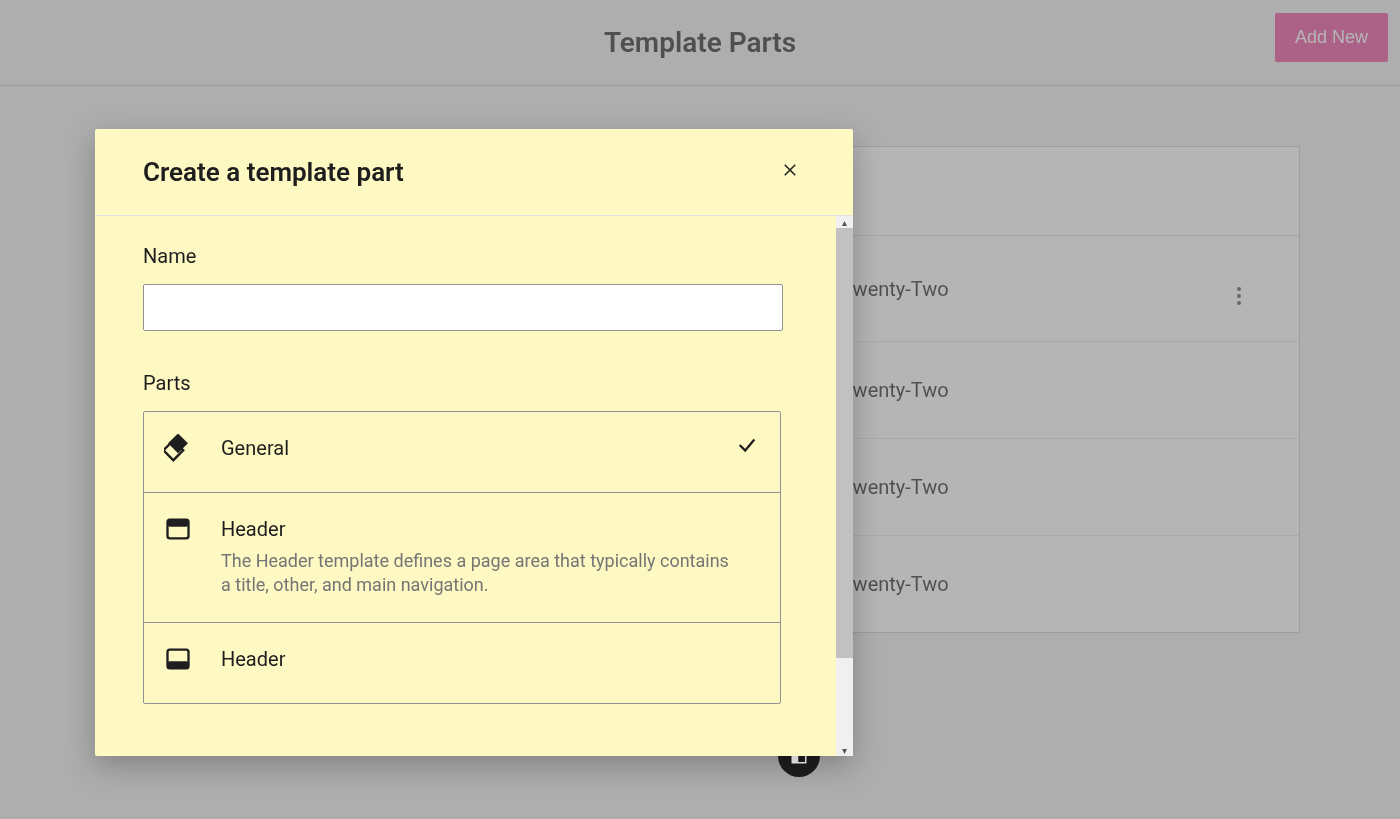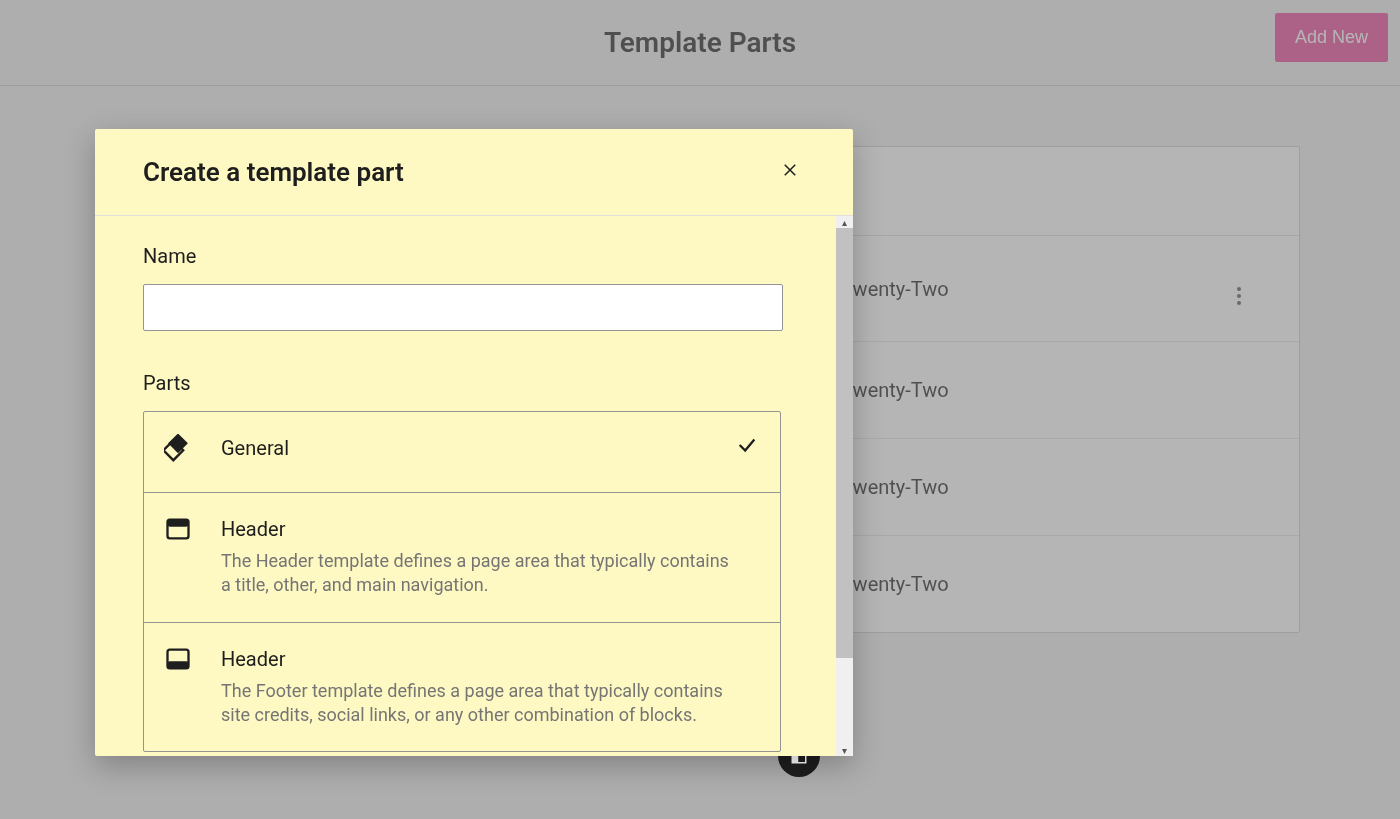--- a/index.html
+++ b/index.html
@@ -314,21 +314,20 @@
           </div>
         </div>
 
         <div class="area-item">
           <svg class="area-icon" viewBox="0 0 24 24">
               <rect x="3" y="4" width="18" height="16" rx="2" fill="none" stroke="#1e1e1e" stroke-width="2"></rect>
               <rect x="3" y="14" width="18" height="6" rx="2" fill="#1e1e1e"></rect>
             </svg>
           <div class="area-text">
             <div class="area-name">Header</div>
-            <div class="area-desc">The Footer template defines a page area that typically contains site credits, social links, or any other combination of blocks.</div>
           </div>
         </div>
 
       </div>
     </div>
 
     <div class="scrollbar">
       <div class="scroll-arrow up">▴</div>
       <div class="scroll-thumb"></div>
       <div class="scroll-arrow down">▾</div>

